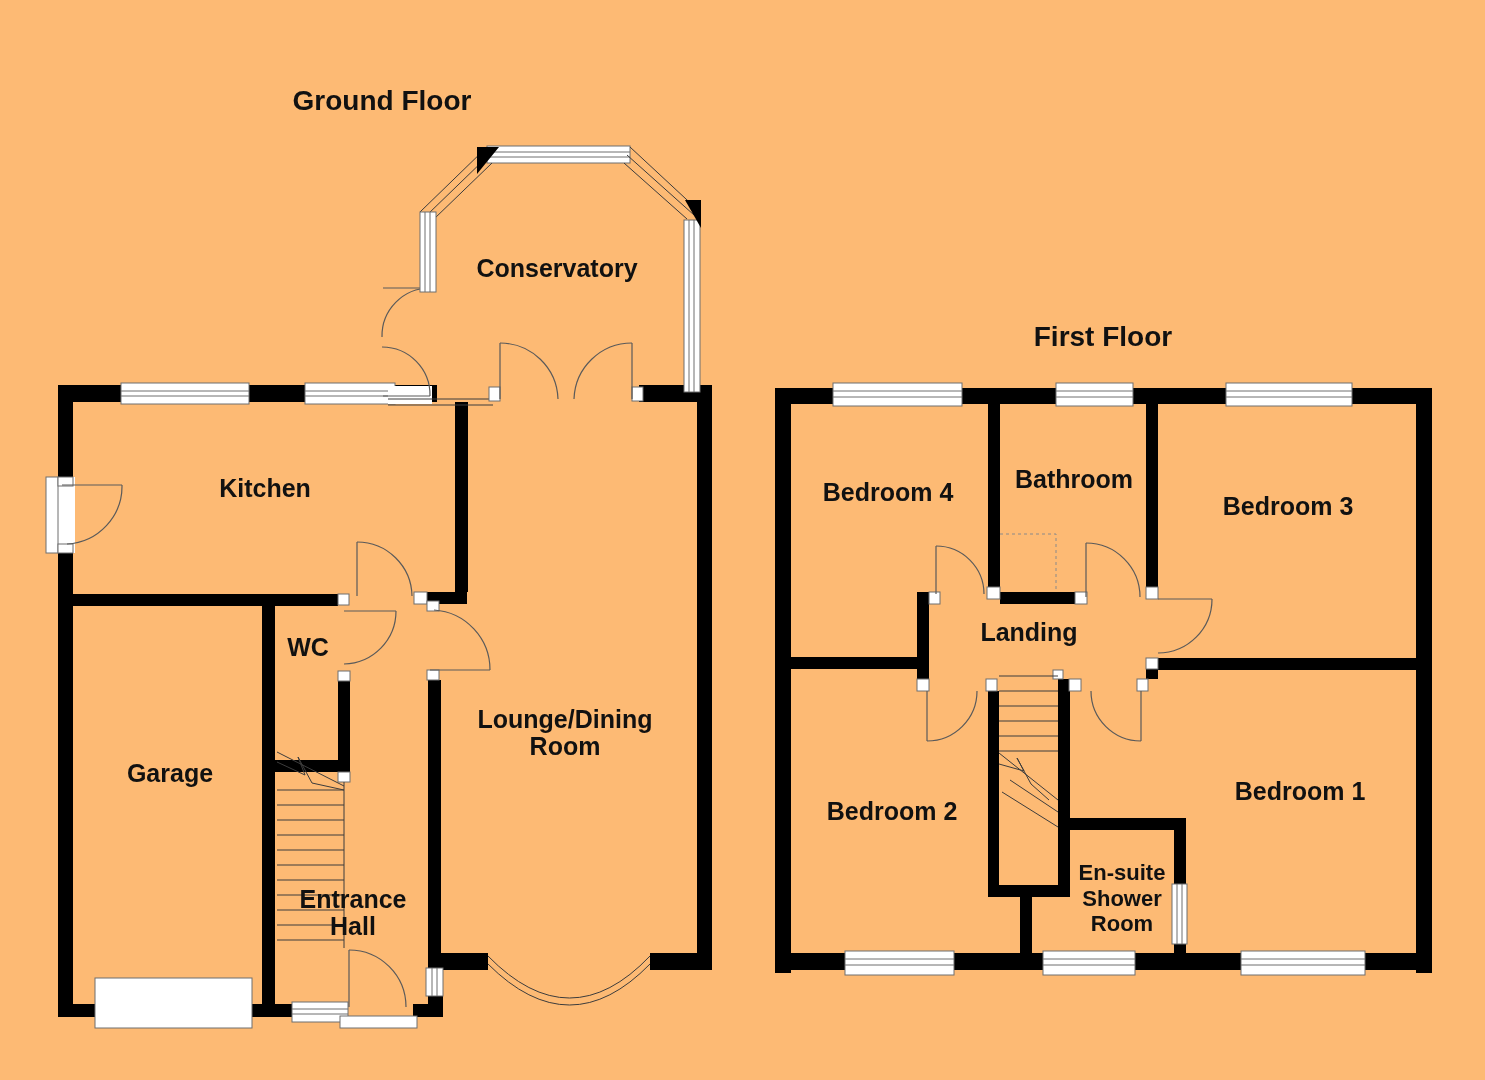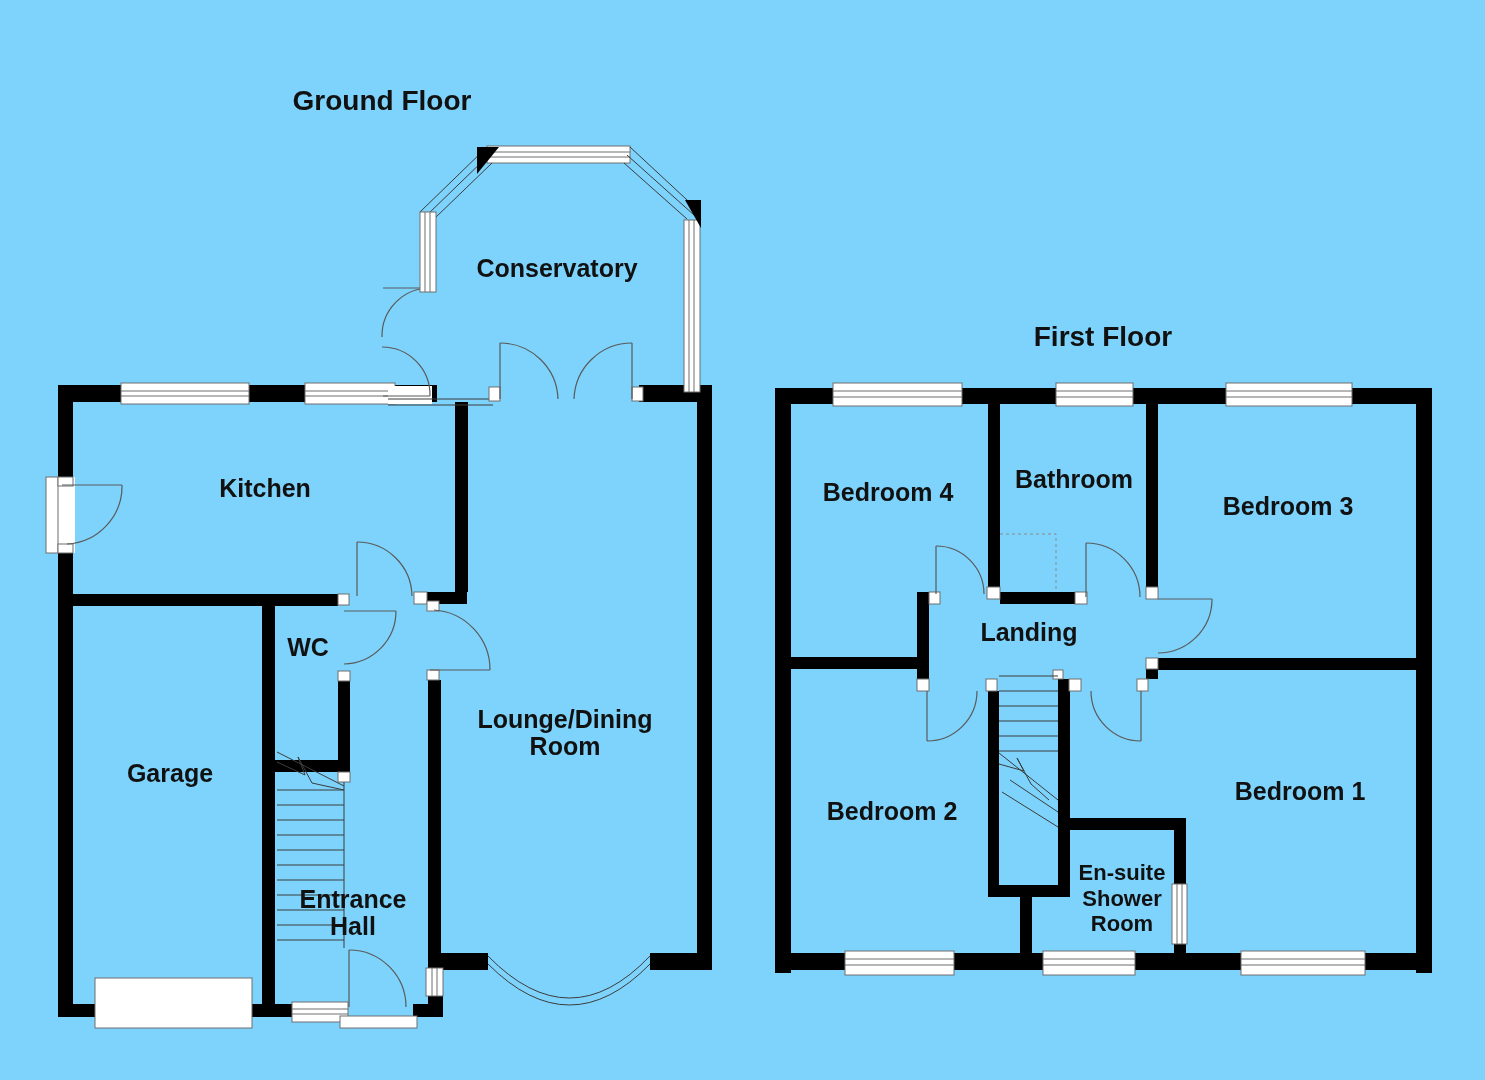--- a/index.html
+++ b/index.html
@@ -1,16 +1,16 @@
 <!DOCTYPE html>
 <html><head>
 <meta charset="utf-8">
 <style>
   html,body{margin:0;padding:0;background:#ffffff;}
-  .page{position:relative;width:1485px;height:1080px;background:#7dd3fc;overflow:hidden;}
+  .page{position:relative;width:1485px;height:1080px;background:#fdba74;overflow:hidden;}
   svg{display:block;}
   .wall{fill:#000000;stroke:none;}
   .tri{fill:#000000;stroke:none;}
   .win{fill:#ffffff;stroke:#6e6e6e;stroke-width:1;}
   .winline{stroke:#6e6e6e;stroke-width:1;}
   .frame{fill:#ffffff;stroke:#6e6e6e;stroke-width:1;}
   .thin{stroke:#3c3c3c;stroke-width:1;fill:none;}
   .door{stroke:#5a5a5a;stroke-width:1.2;fill:none;}
   .tread{stroke:#3c3c3c;stroke-width:1;fill:none;}
   .dash{stroke:#8a8a8a;stroke-width:1;fill:none;stroke-dasharray:3,3;}

